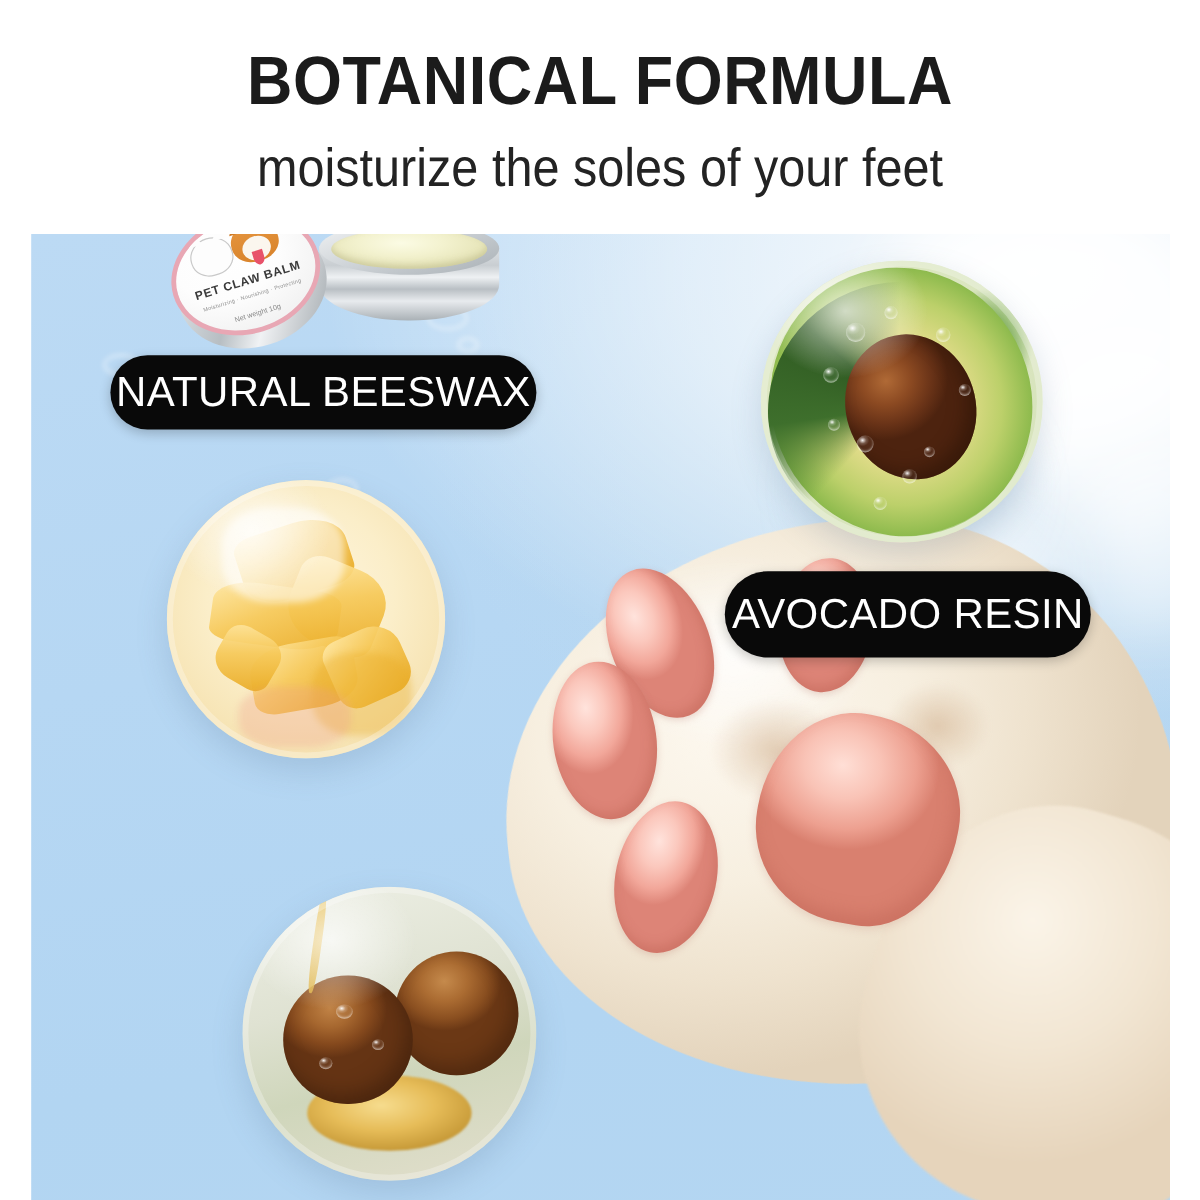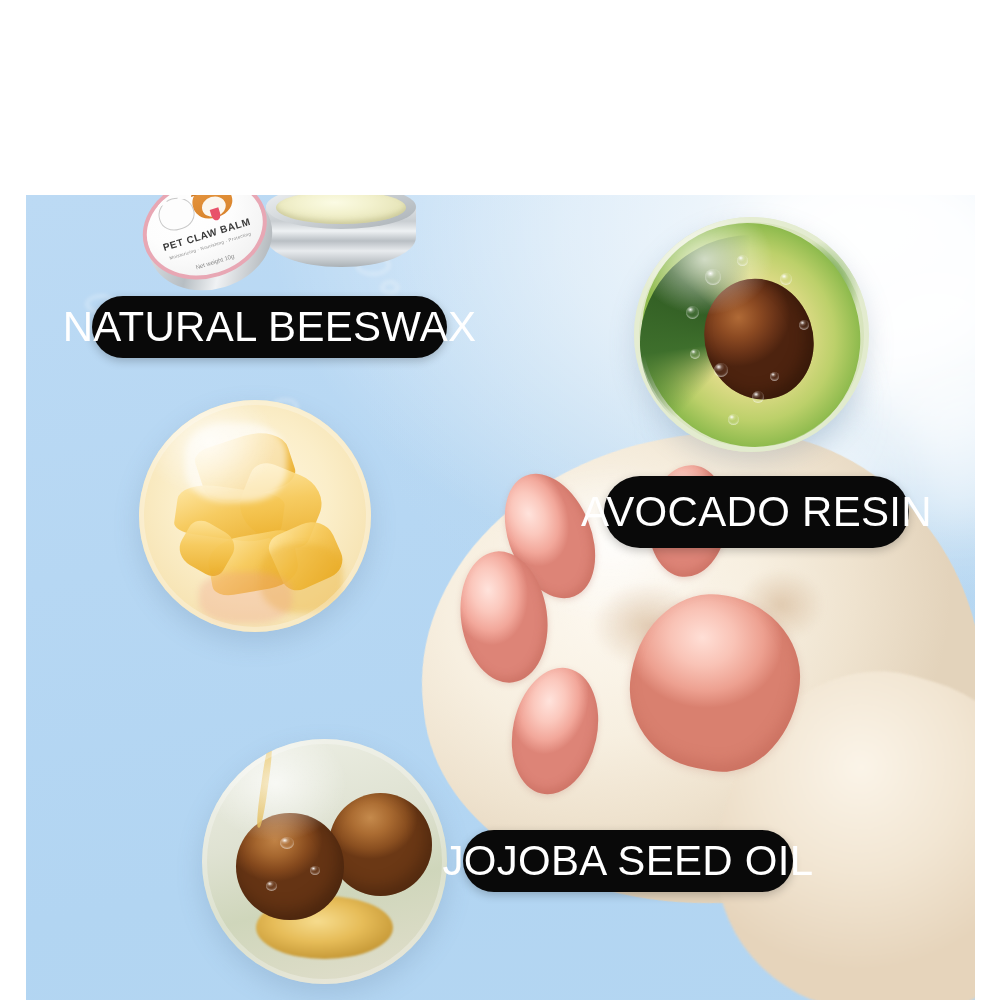--- a/index.html
+++ b/index.html
@@ -425,34 +425,38 @@
   .pill {
     position: absolute;
     display: flex;
     align-items: center;
     justify-content: center;
     background: #090909;
     border-radius: 999px;
     color: #ffffff;
     font-family: "Liberation Sans", sans-serif;
     font-weight: 400;
-    font-size: 42px;
+    font-size: 35px;
     letter-spacing: 0.3px;
     white-space: nowrap;
     box-shadow: 0 3px 10px rgba(0,0,0,0.22);
   }
   #pill-beeswax { left: 66px;  top: 101px; width: 355px; height: 62px; }
   #pill-avocado { left: 578px; top: 281px; width: 305px; height: 72px; }
   #pill-jojoba  { left: 437px; top: 635px; width: 330px; height: 62px; }
 </style>
 </head>
 <body>
 
 <div id="root">
 
+  <div class="header">
+    <div class="headline">BOTANICAL FORMULA</div>
+    <div class="subheadline">moisturize the soles of your feet</div>
+  </div>
 
   <div class="photo">
 
     <div class="bokeh b1"></div>
     <div class="bokeh b2"></div>
     <div class="bokeh b3"></div>
     <div class="bokeh b4"></div>
     <div class="bokeh b5"></div>
 
     <div class="ripple r1"></div>
@@ -551,16 +555,15 @@
         <div class="droplet" style="left:32%; top:40%; width:14px; height:12px;"></div>
         <div class="droplet" style="left:26%; top:58%; width:11px; height:10px;"></div>
         <div class="droplet" style="left:44%; top:52%; width:10px; height:9px;"></div>
       </div>
       <div class="glass"></div>
       <div class="rim"></div>
     </div>
 
     <div class="pill" id="pill-beeswax">NATURAL BEESWAX</div>
     <div class="pill" id="pill-avocado">AVOCADO RESIN</div>
-    <div class="pill" id="pill-jojoba">JOJOBA SEED OIL</div>
 
   </div>
 </div>
 
 </body></html>

